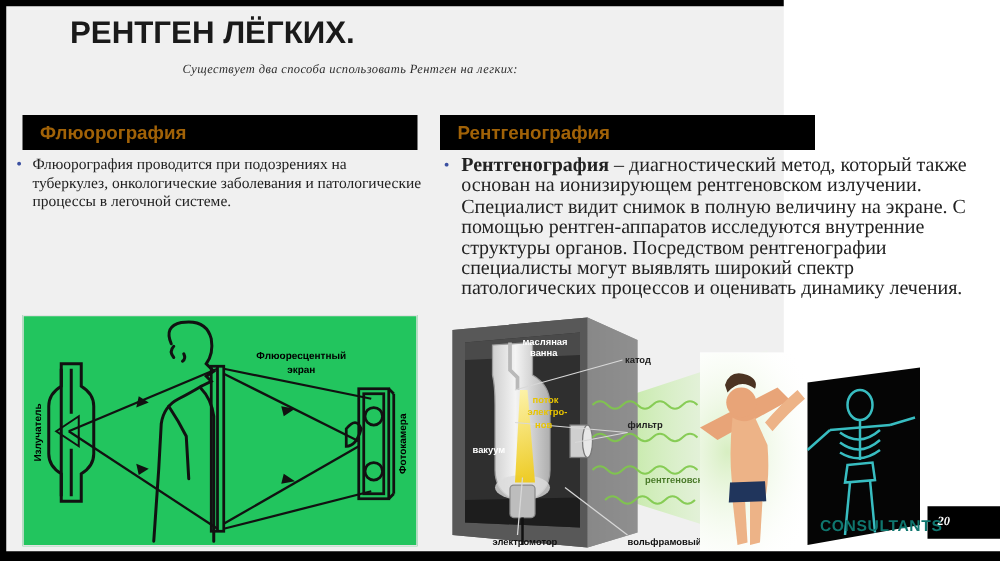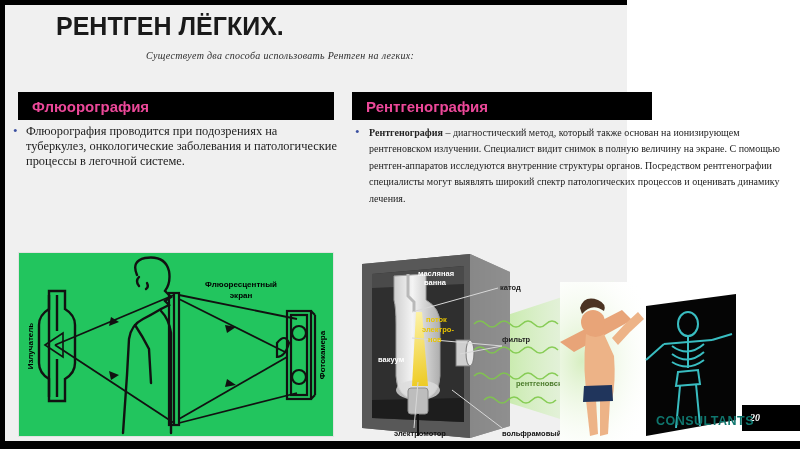--- a/index.html
+++ b/index.html
@@ -13,35 +13,35 @@
 
   .panel{position:absolute;left:5px;top:5px;width:622px;height:436px;background:#f0f0f0;}
 
   .title{position:absolute;left:56px;top:12px;font-family:"Liberation Sans",sans-serif;
          font-weight:bold;font-size:25px;color:#1a1a1a;letter-spacing:0px;white-space:nowrap;}
 
   .subtitle{position:absolute;left:146px;top:50px;font-family:"Liberation Serif",serif;
             font-style:italic;font-size:10px;color:#2b2b2b;letter-spacing:.3px;white-space:nowrap;}
 
   
-  .hdr{position:absolute;background:#000;color:#ec4899;font-family:"Liberation Sans",sans-serif;
+  .hdr{position:absolute;background:#000;color:#a16207;font-family:"Liberation Sans",sans-serif;
        font-weight:bold;font-size:15px;display:flex;align-items:center;padding-left:14px;box-sizing:border-box;}
   .hdr-left{left:18px;top:92px;width:316px;height:28px;}
   .hdr-right{left:352px;top:92px;width:300px;height:28px;}
 
   
   .col{position:absolute;color:#222;}
   .col-left{left:10px;top:124px;width:330px;}
   .col-right{left:352px;top:125px;width:440px;}
 
   ul.bul{list-style:none;margin:0;padding:0;}
   ul.bul li{position:relative;padding-left:16px;margin-bottom:9px;}
   ul.bul li:before{content:"\2022";position:absolute;left:3px;top:-1px;color:#3a4fa0;font-size:13px;}
   .col-left ul.bul li{font-size:12.4px;line-height:15.2px;}
-  .col-right ul.bul li{font-size:10px;line-height:16.4px;padding-left:17px;}
+  .col-right ul.bul li{font-size:16px;line-height:16.4px;padding-left:17px;}
   .col-right ul.bul li:before{color:#3a4fa0;}
   .b{font-weight:bold;}
 
   
   .fig-left{position:absolute;left:18px;top:252px;width:316px;height:185px;background:#22c55e;
             border:1px solid #e2e2e2;box-sizing:border-box;overflow:hidden;}
   .fig-right{position:absolute;left:352px;top:250px;width:268px;height:191px;overflow:hidden;}
   .fig-photo{position:absolute;left:560px;top:282px;width:240px;height:159px;overflow:hidden;background:#fff;}
 
   .vlabel{font-family:"Liberation Sans",sans-serif;font-weight:bold;font-size:8px;color:#111;}

